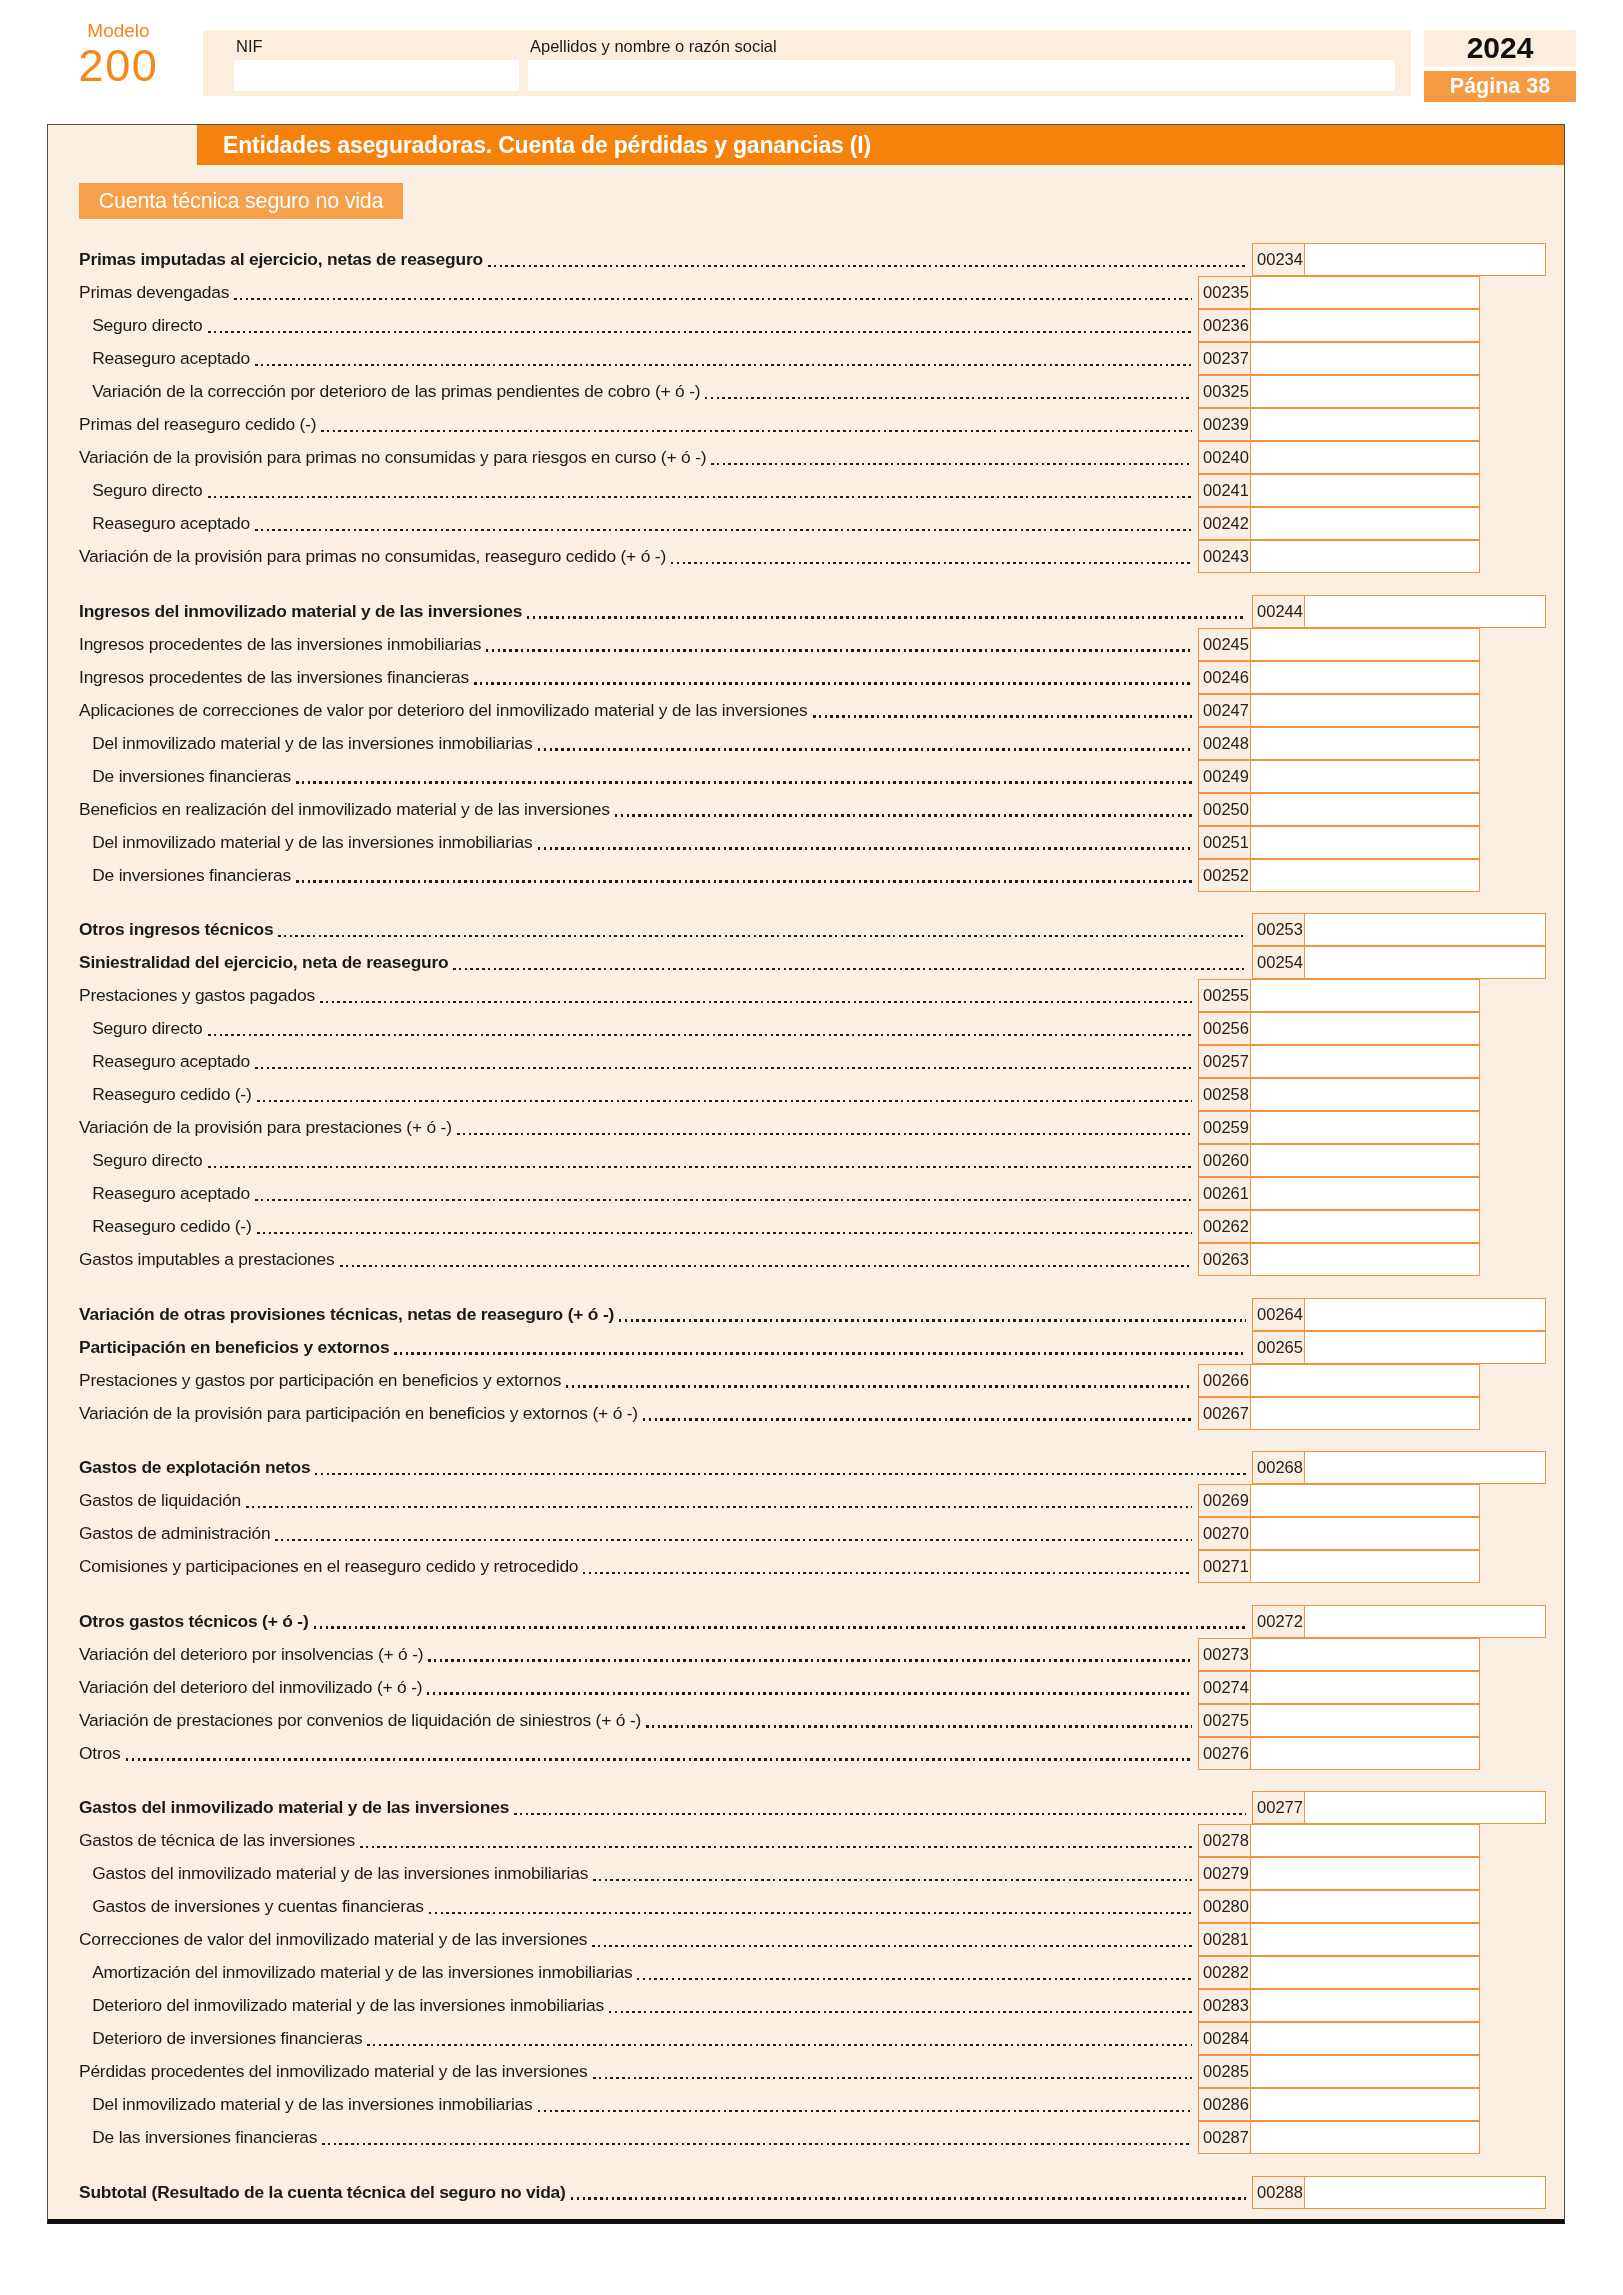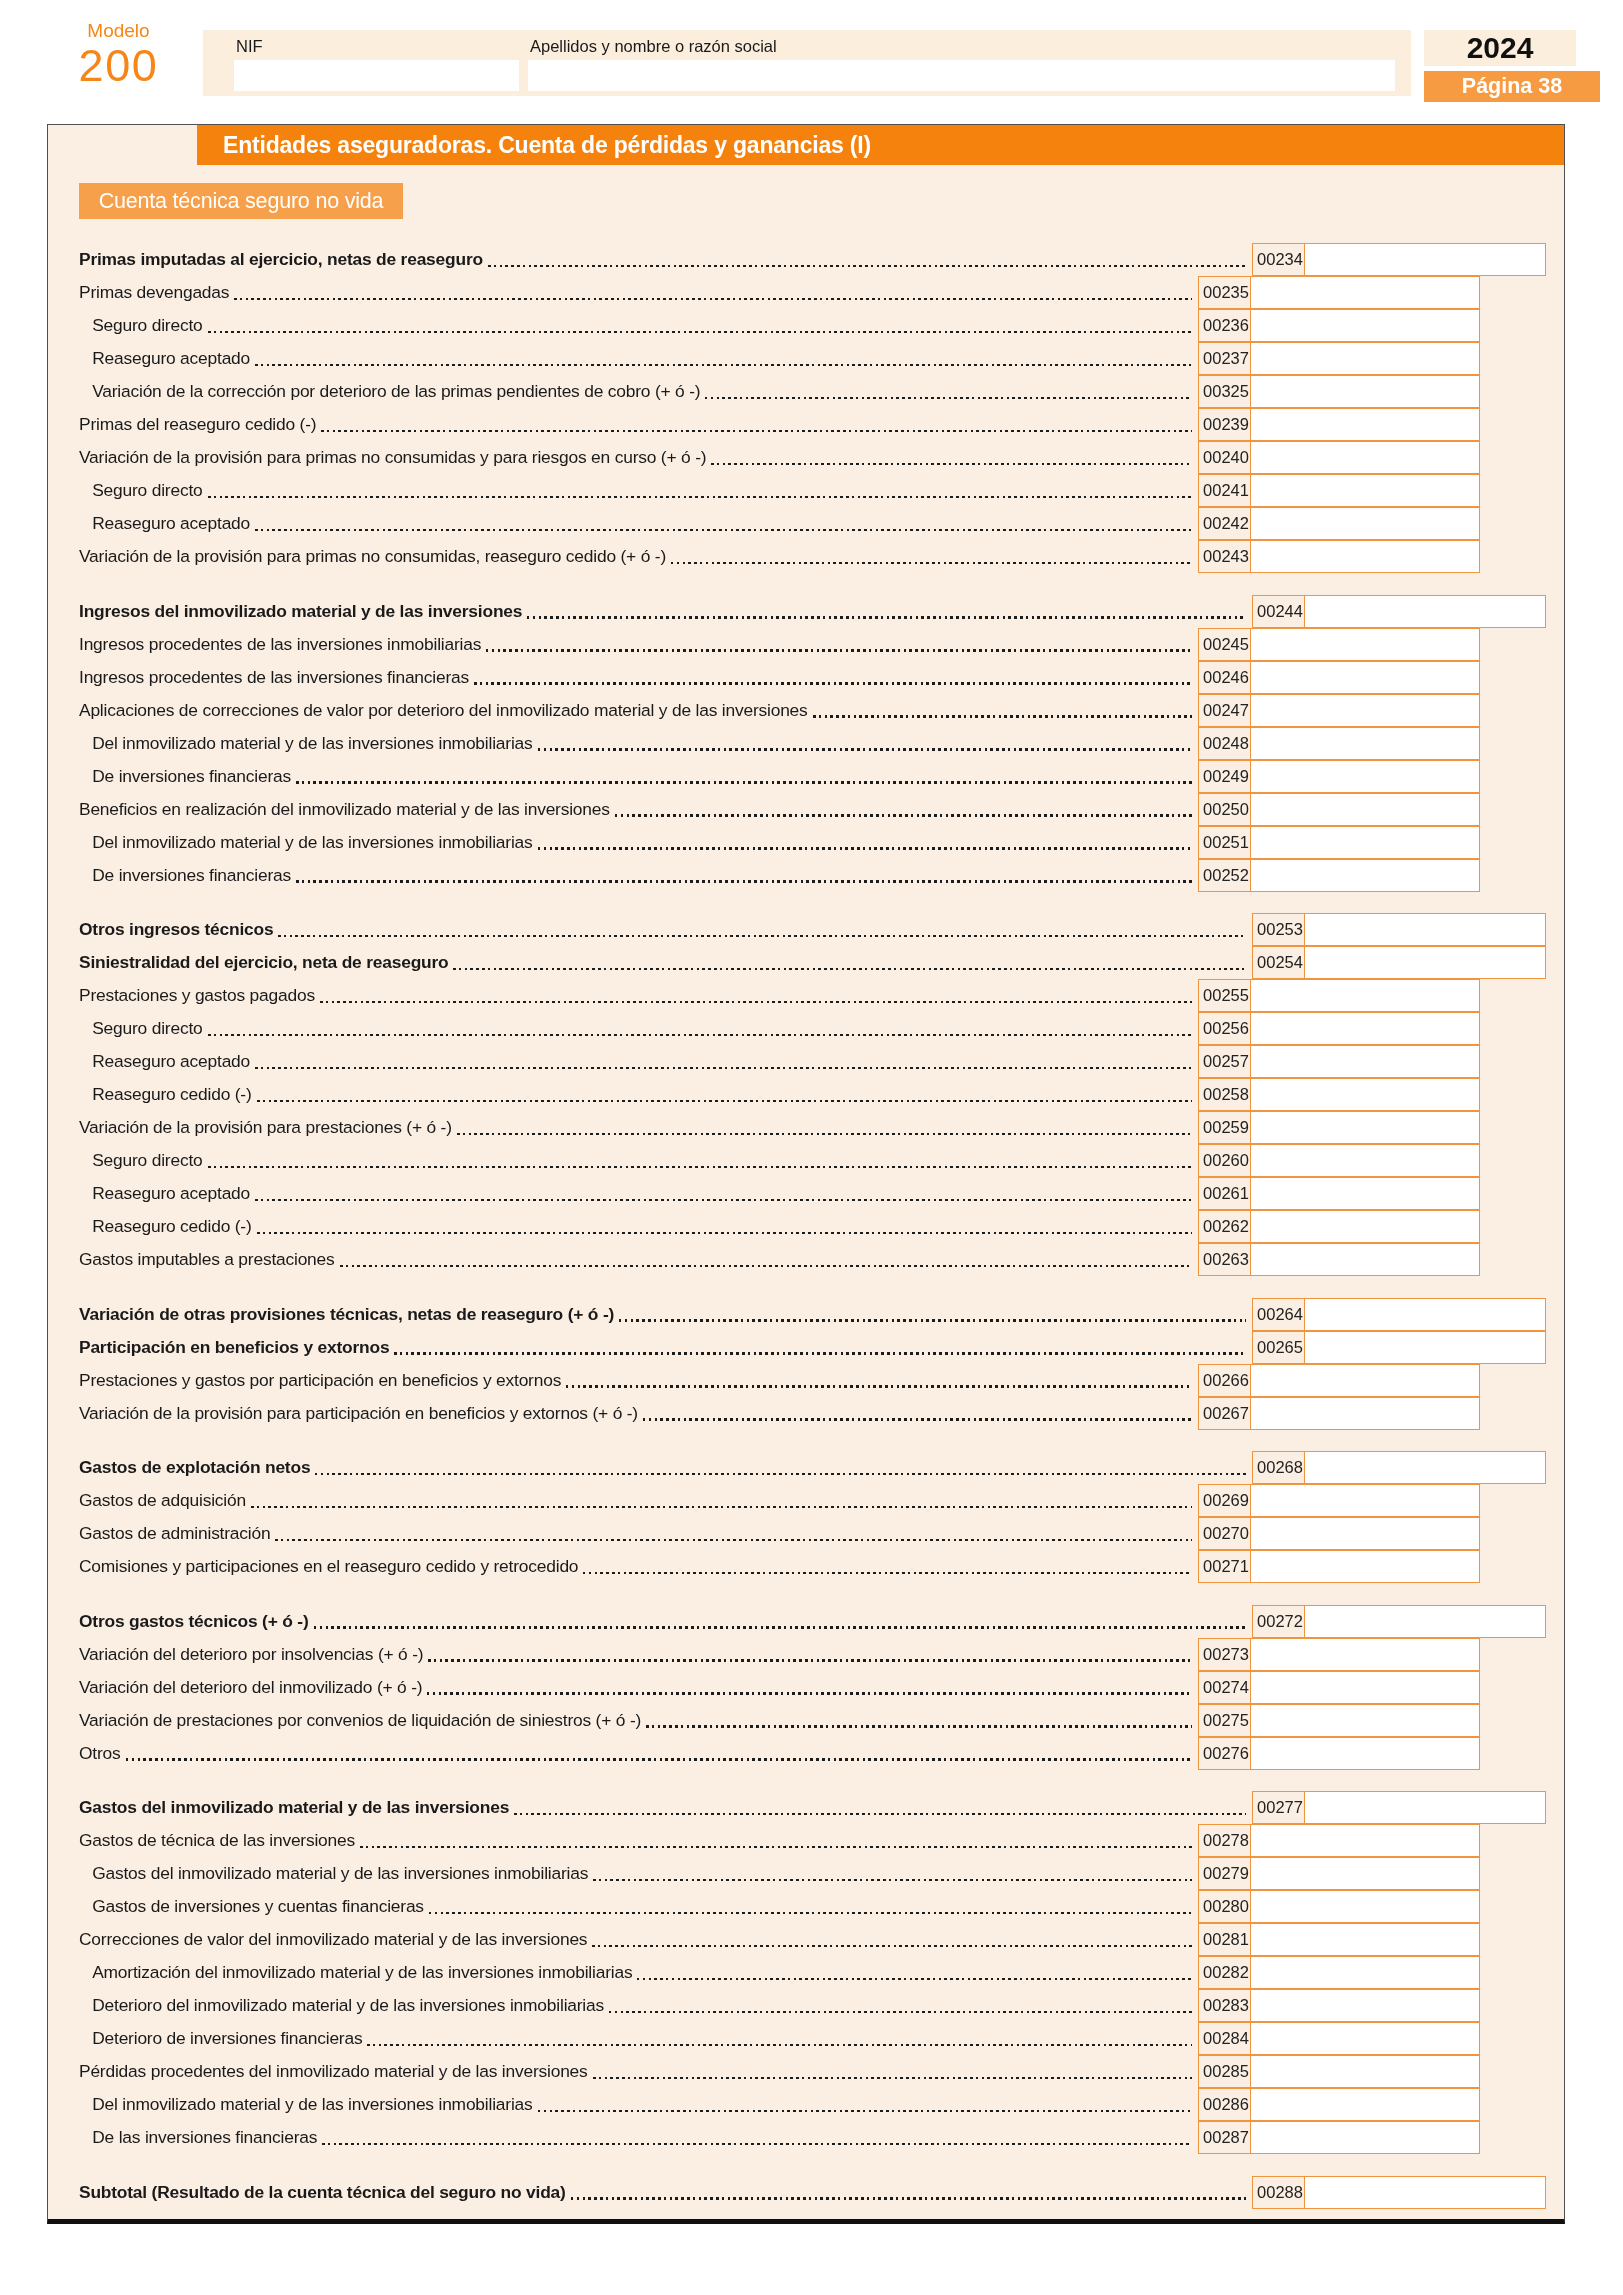--- a/index.html
+++ b/index.html
@@ -15,21 +15,21 @@
   .modelo-num { font-size:45px; line-height:1.05; letter-spacing:1.7px; }
 
   .id-band { position:absolute; left:203px; top:30px; width:1208px; height:66px; background:#fbeedd; }
   .nif-label { position:absolute; left:33px; top:7.4px; font-size:16.5px; }
   .nif-input { position:absolute; left:31px; top:30px; width:285px; height:31px; background:#ffffff; border:none; outline:none; font-size:18px; padding:0 6.6px; }
   .name-label { position:absolute; left:327px; top:7.4px; font-size:16.5px; }
   .name-input { position:absolute; left:325px; top:30px; width:867px; height:31px; background:#ffffff; border:none; outline:none; font-size:18px; padding:0 6.6px; }
 
   .year-box { position:absolute; left:1424px; top:30px; width:152px; height:36px; background:#fbeedd;
     display:flex; align-items:center; justify-content:center; font-size:30px; font-weight:bold; color:#111; }
-  .page-badge { position:absolute; left:1424px; top:71px; width:176px; height:31px; background:#f79b42;
+  .page-badge { position:absolute; left:1424px; top:71px; width:152px; height:31px; background:#f79b42;
     display:flex; align-items:center; justify-content:center; font-size:21.5px; font-weight:bold; color:#ffffff; }
 
   
   .panel { position:absolute; left:47px; top:124px; width:1518px;
     border:1.7px solid #4f4f4f; border-bottom:5px solid #101010;
     background:#fbefe3; padding-bottom:10px; }
 
   .titlebar { height:40px; display:flex; }
   .titlebar-lead { width:149px; }
   .titlebar-bar { flex:1; background:#f5820d; color:#ffffff; display:flex; align-items:center;
@@ -342,21 +342,21 @@
       </div>
       <div class="section">
         <div class="row bold">
           <span class="label">Gastos de explotación netos</span>
           <span class="leader"></span>
           <span class="codebox">00268</span>
           <span class="valuebox"></span>
           <span class="spacer"></span>
         </div>
         <div class="row">
-          <span class="label">Gastos de adquisición</span>
+          <span class="label">Gastos de liquidación</span>
           <span class="leader"></span>
           <span class="codebox">00269</span>
           <span class="valuebox"></span>
           <span class="spacer"></span>
         </div>
         <div class="row">
           <span class="label">Gastos de administración</span>
           <span class="leader"></span>
           <span class="codebox">00270</span>
           <span class="valuebox"></span>

